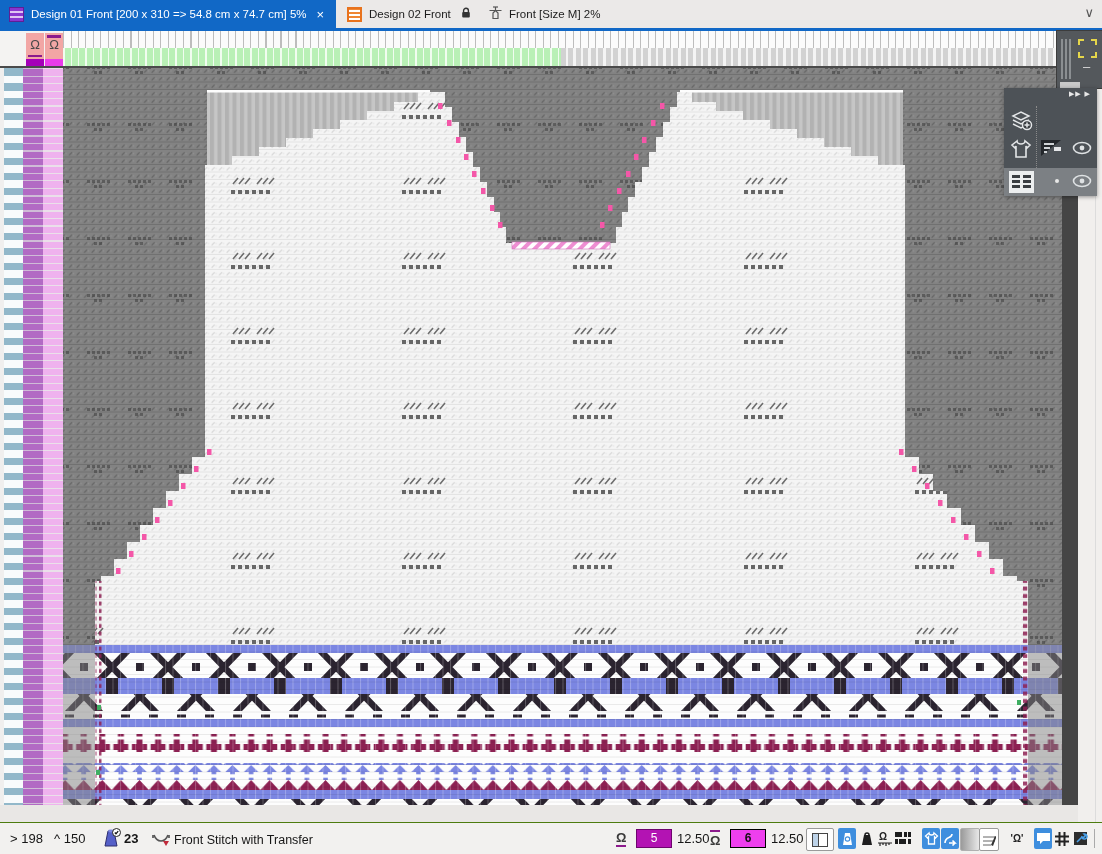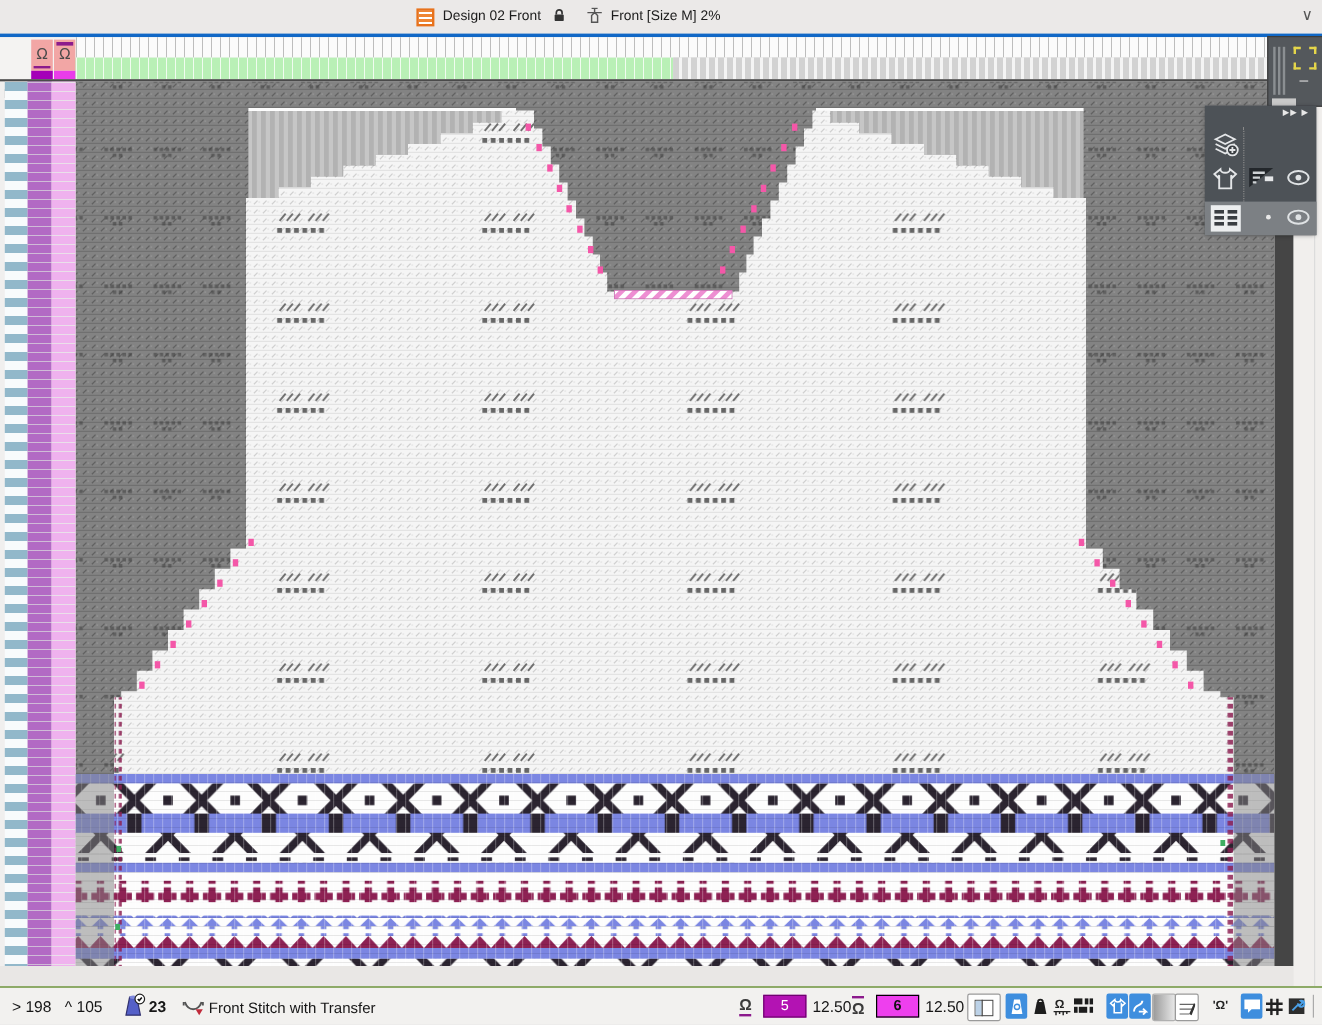--- a/index.html
+++ b/index.html
@@ -74,20 +74,25 @@
   .sbtn.blue{background:var(--blue_btn);}
   .sbtn.boxed{width:26px;border:1px solid #9a9a9a;background:#fdfdfd;}
   .ssep{position:absolute;top:6px;width:1px;height:19px;background:#aaa;}
 </style>
 </head>
 <body>
 
 <div class="app">
 
   <div class="abs tabbar">
+    <div class="abs tab active" style="left:0;width:336px;">
+      <span class="tab1icon"></span>
+      <span>Design 01 Front [200 x 310 =&gt; 54.8 cm x 74.7 cm] 5%</span>
+      <span class="closex">×</span>
+    </div>
     <div class="abs tab" style="left:337px;width:140px;">
       <span class="tab2icon"></span>
       <span>Design 02 Front</span>
       <span class="lock">
         <svg width="10" height="12" viewBox="0 0 10 12">
             <path d="M2.6 5V3.6a2.4 2.4 0 0 1 4.8 0V5" fill="none" stroke="#333" stroke-width="1.4"></path>
             <rect x="1.2" y="5" width="7.6" height="5.6" rx="1" fill="#333"></rect>
           </svg>
       </span>
     </div>
@@ -373,21 +378,21 @@
         <svg width="20" height="14" viewBox="0 0 20 14">
           <ellipse cx="10" cy="7" rx="8.5" ry="5.5" fill="none" stroke="#dfe2e4" stroke-width="1.6"></ellipse>
           <circle cx="10" cy="7" r="2.4" fill="#dfe2e4"></circle>
         </svg>
       </span>
     </div>
   </div>
 
   <div class="abs statusbar">
     <span class="stxt" style="left:10px;">&gt; 198</span>
-    <span class="stxt" style="left:54px;">^ 105</span>
+    <span class="stxt" style="left:54px;">^ 150</span>
     <span class="abs" style="left:100px;top:4px;">
       <svg width="22" height="22" viewBox="0 0 22 22">
         <polygon points="5,19 17,19 14,4 8,4" fill="#5560c8" stroke="#2f2f6e" stroke-width="1"></polygon>
         <ellipse cx="11" cy="4" rx="3" ry="1.4" fill="#7e88dd"></ellipse>
         <circle cx="16.5" cy="5.5" r="4" fill="#fff" stroke="#222" stroke-width="1"></circle>
         <path d="M14.8 5.5 l1.2 1.3 2.2 -2.6" fill="none" stroke="#111" stroke-width="1.3"></path>
       </svg>
     </span>
     <span class="stxt" style="left:124px;font-weight:bold;">23</span>
     <span class="abs" style="left:152px;top:9px;">

